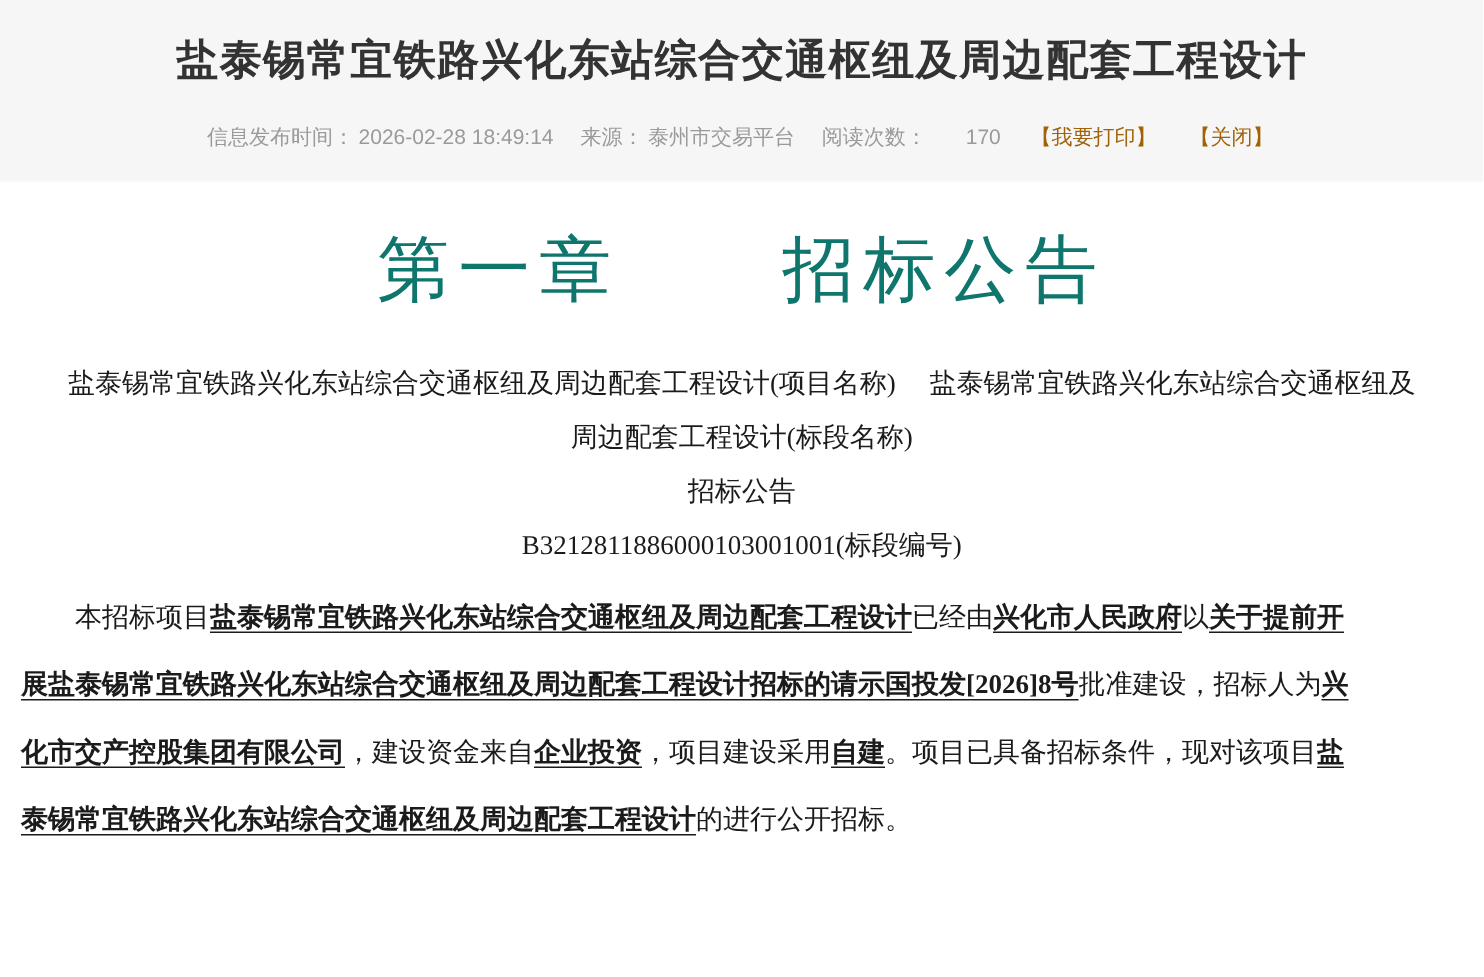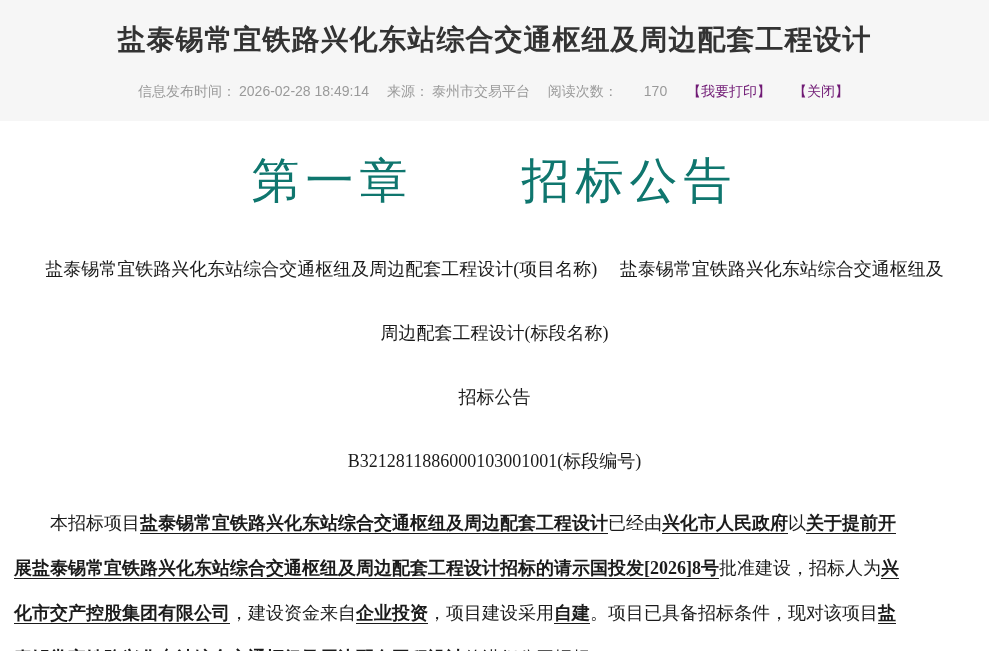--- a/index.html
+++ b/index.html
@@ -38,21 +38,21 @@
     font-family: "Liberation Sans", sans-serif;
     font-size: 14px;
     color: #9a9a9a;
     line-height: 18px;
   }
   .meta-group { margin: 0 7px; white-space: nowrap; }
   .meta-value { margin-left: 3px; }
   .meta-views-value { margin-left: 26px; text-align: right; }
   .meta-link {
     margin: 0 9px;
-    color: #701a75;
+    color: #a16207;
     text-decoration: none;
     cursor: pointer;
   }
   
   .doc {
     background: #ffffff;
   }
   .chapter-heading {
     margin: 30px 0 0 0;
     text-align: center;
@@ -61,21 +61,21 @@
     letter-spacing: 6px;
     line-height: 60px;
     color: #0f766e;
     font-family: "Liberation Serif", serif;
   }
   .intro-block {
     width: 902px;
     margin: 26px auto 0 auto;
     text-align: center;
     font-size: 18px;
-    line-height: 64px;
+    line-height: 36px;
     color: #1b1b1b;
   }
   .intro-block p { margin: 0; }
   .section-heading {
     margin: 22px 0 0 14px;
     font-size: 18px;
     font-weight: 700;
     line-height: 24px;
     color: #1b1b1b;
   }

